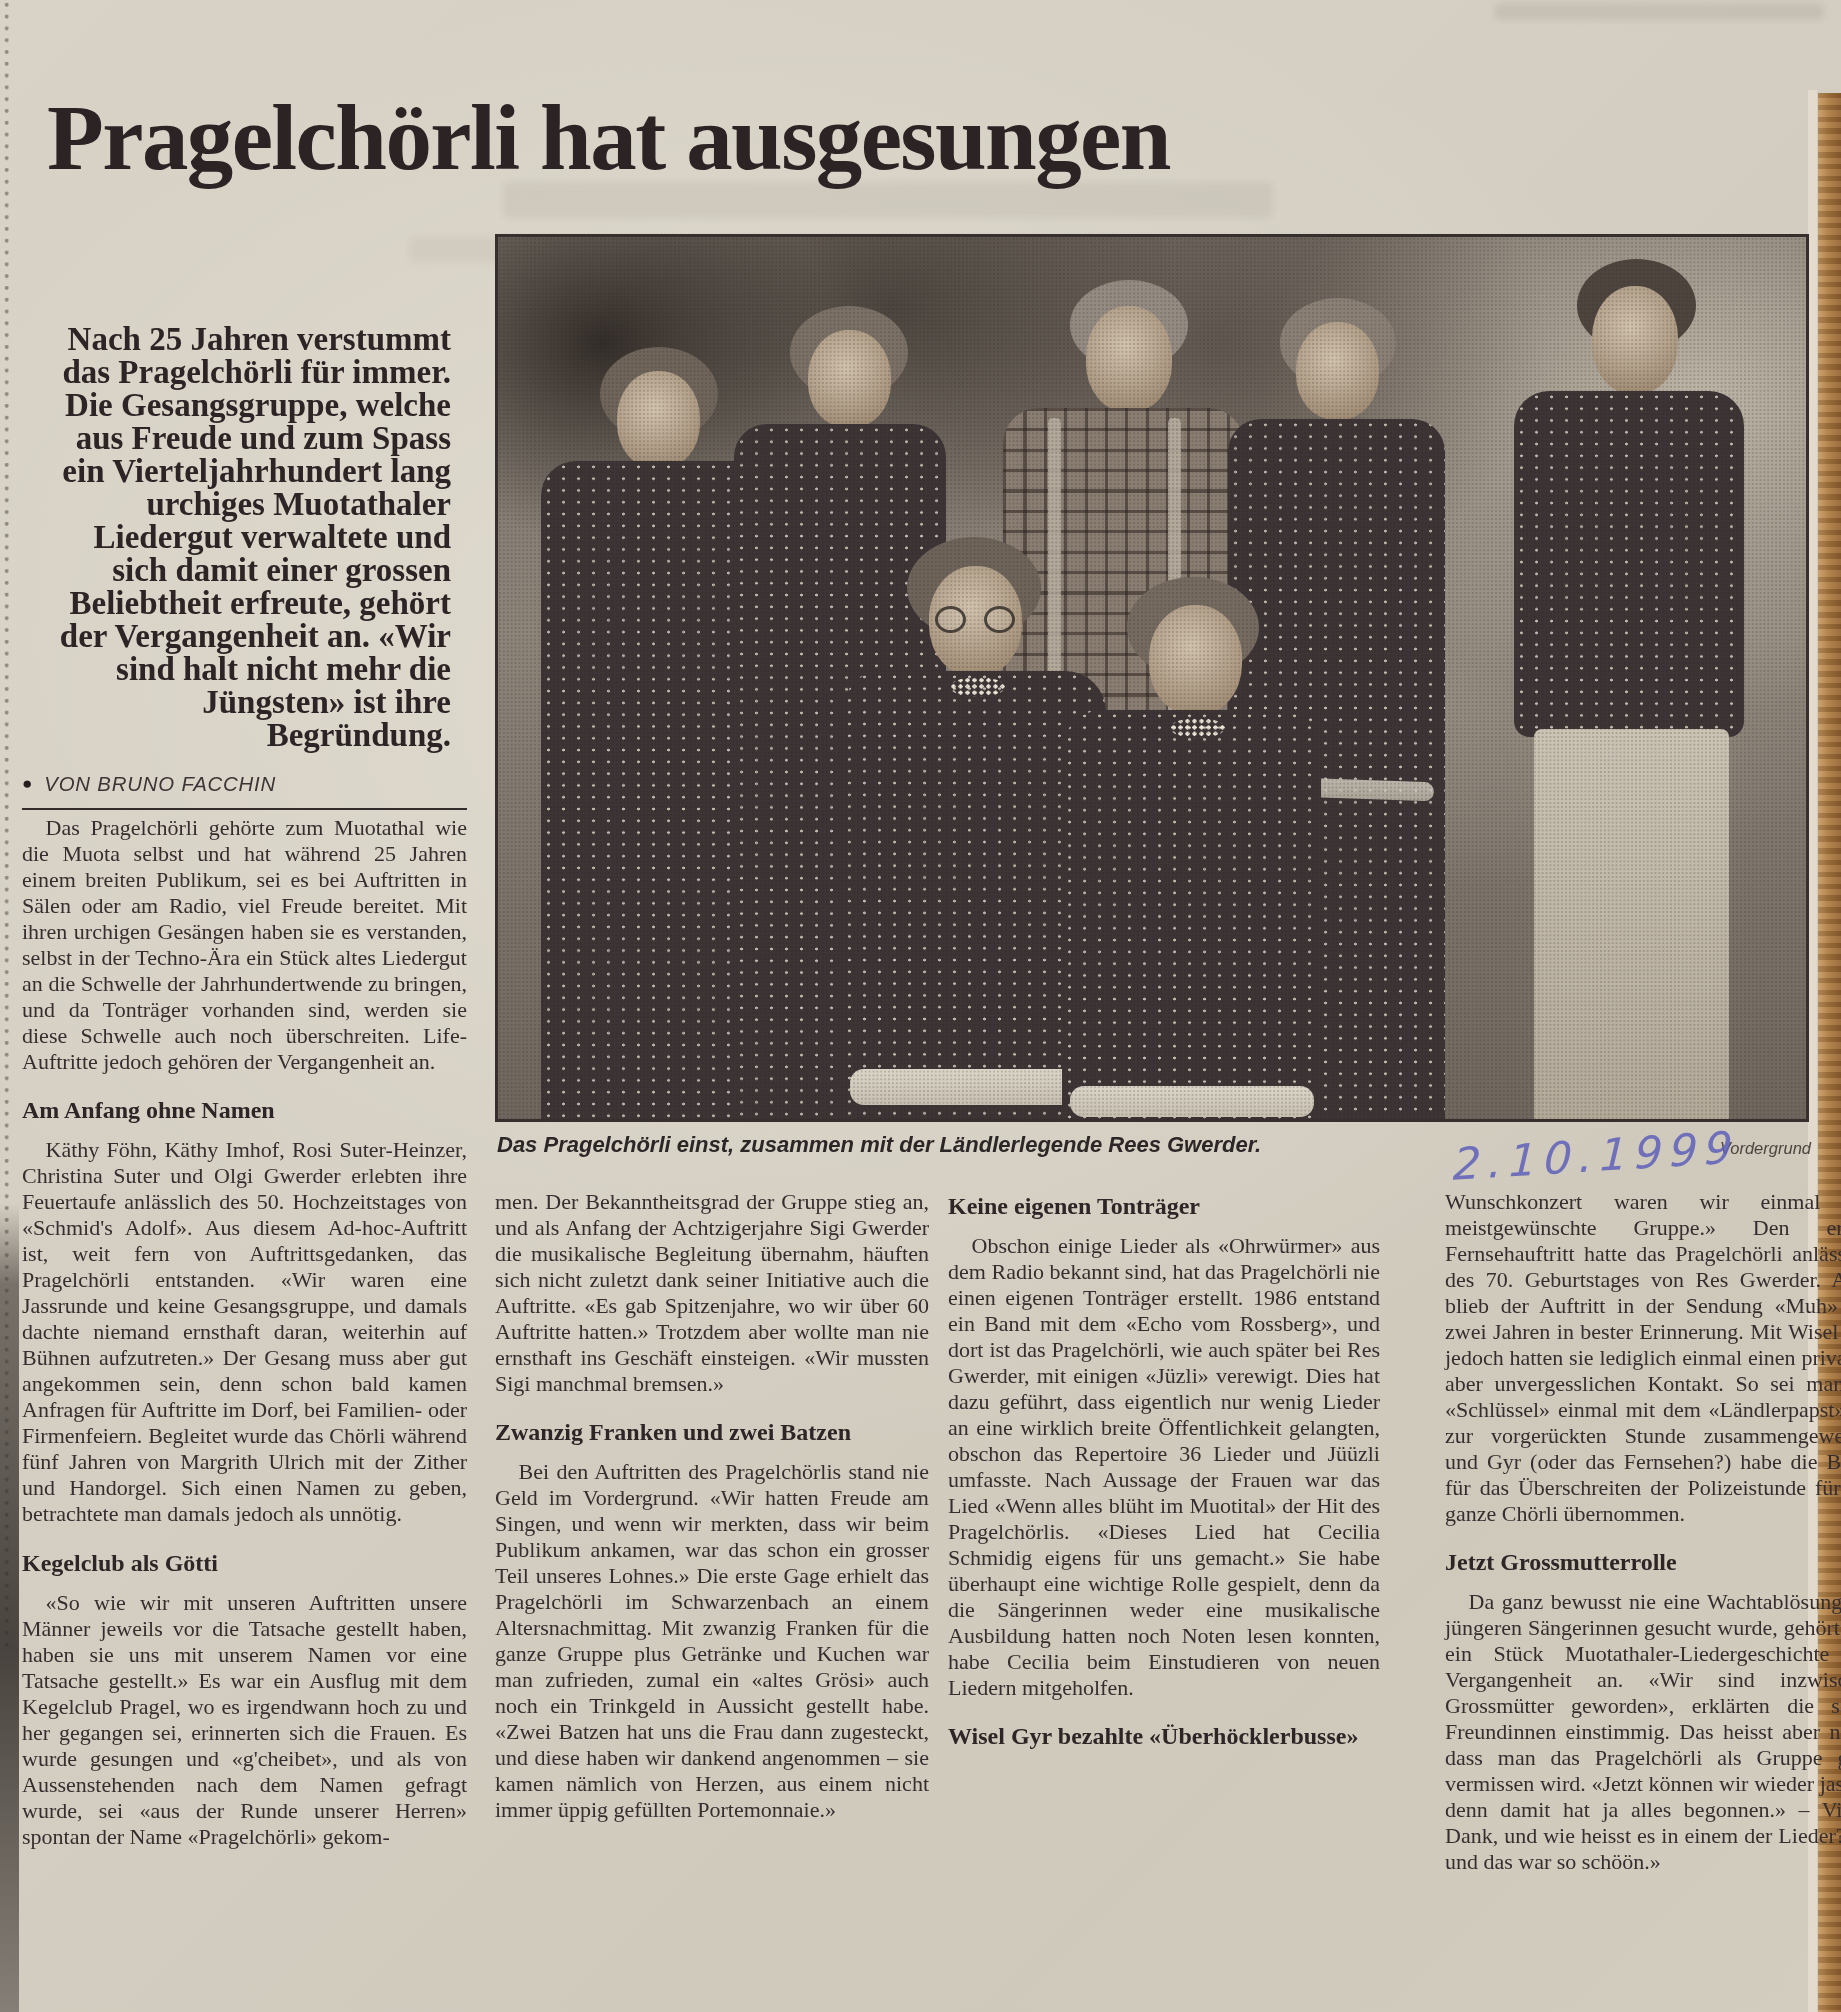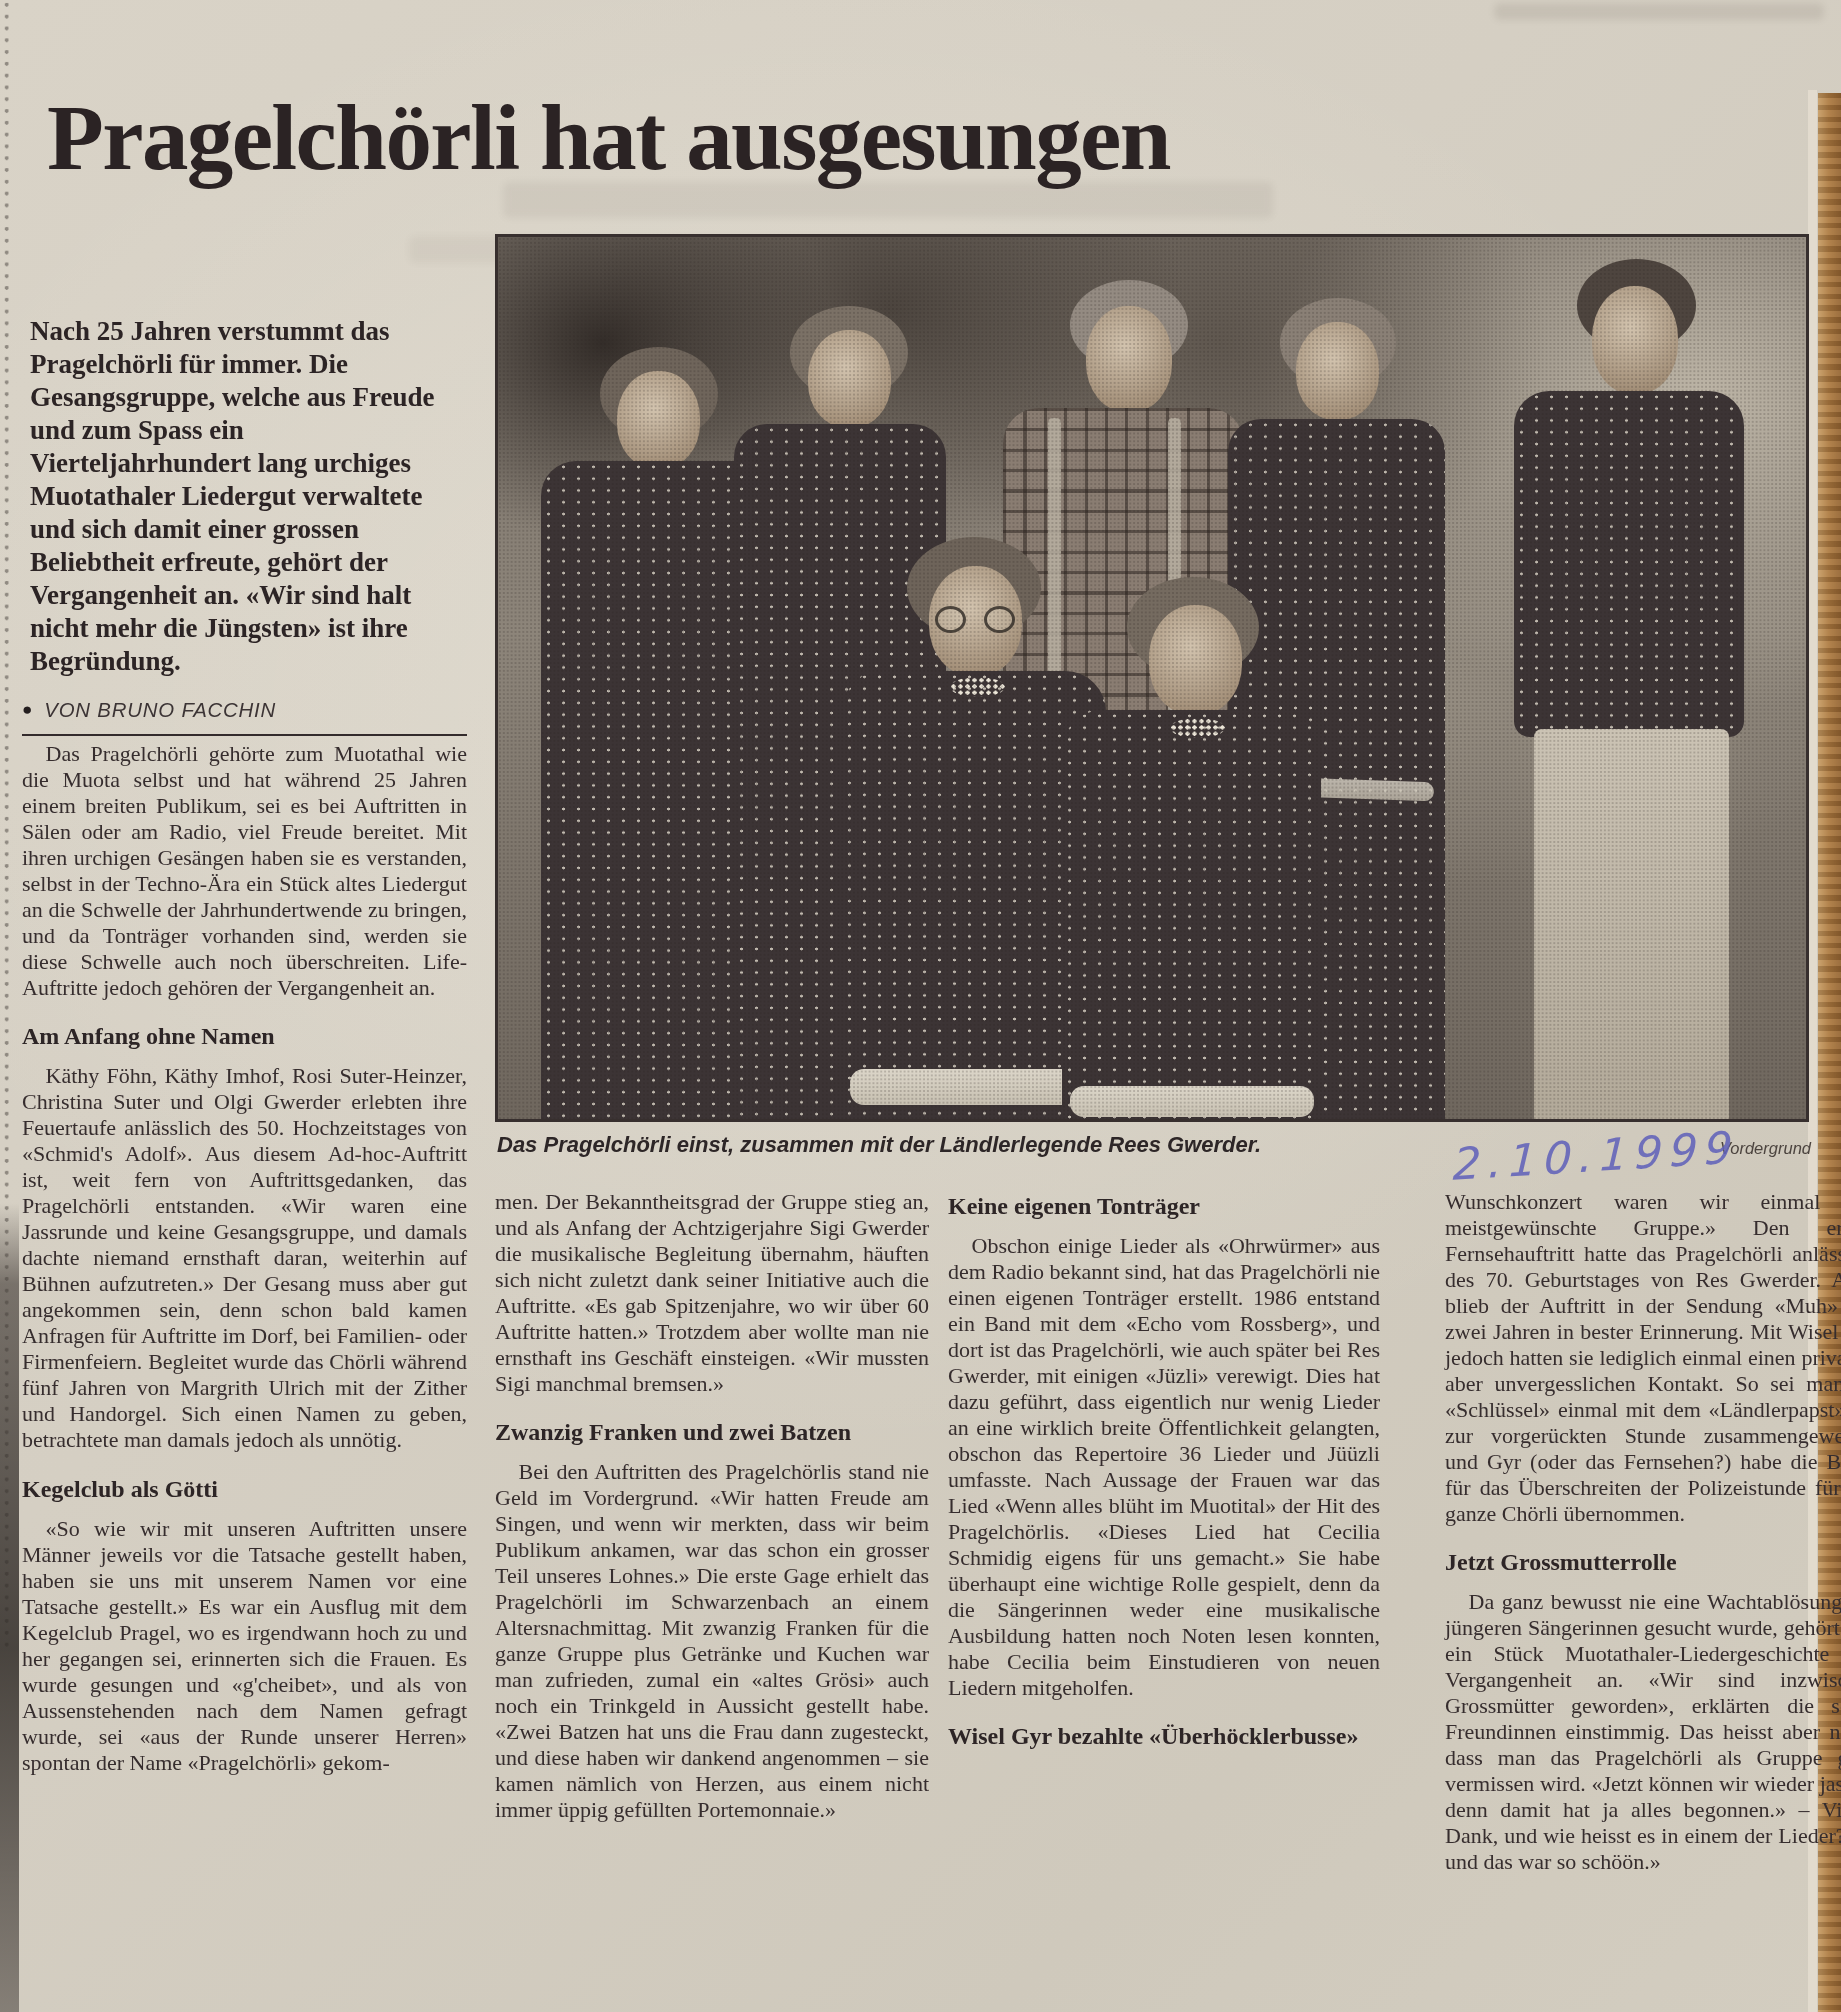--- a/index.html
+++ b/index.html
@@ -40,21 +40,21 @@
     position:absolute;left:47px;top:164px;width:1714px;text-align:center;
     font-size:41px;font-style:italic;font-weight:600;color:#332b2c;letter-spacing:0.8px;
   }
   
   .col{position:absolute;font-size:22px;line-height:26px;text-align:justify;color:#362d2e;}
   .col1{left:22px;top:307px;width:445px;}
   .col2{left:495px;top:1189px;width:434px;}
   .col3{left:948px;top:1189px;width:432px;}
   .col4{left:1401px;top:1189px;width:434px;margin-left:44px;}
   .lead{
-    margin:8px;font-size:27px;line-height:33px;font-weight:700;text-align:left;color:#2c2425;
+    margin:16px;font-size:33px;line-height:33px;font-weight:700;text-align:right;color:#2c2425;
   }
   .byline{margin-top:19px;display:flex;align-items:center;gap:11px;
     font-family:"Liberation Sans","DejaVu Sans",sans-serif;font-style:italic;
     font-size:20.4px;color:#3c3435;letter-spacing:0.8px;}
   .byline .bullet{font-style:normal;font-size:17.3px;line-height:1;color:#241e1f;}
   .rule{height:2.4px;background:#332b2c;margin-top:11px;margin-bottom:4.7px;}
   .p{margin:0;}
   .p.indent{text-indent:23.6px;}
   .h3{
     margin:20.4px 0 11px 0;font-size:24px;line-height:31px;font-weight:700;color:#2d2526;

